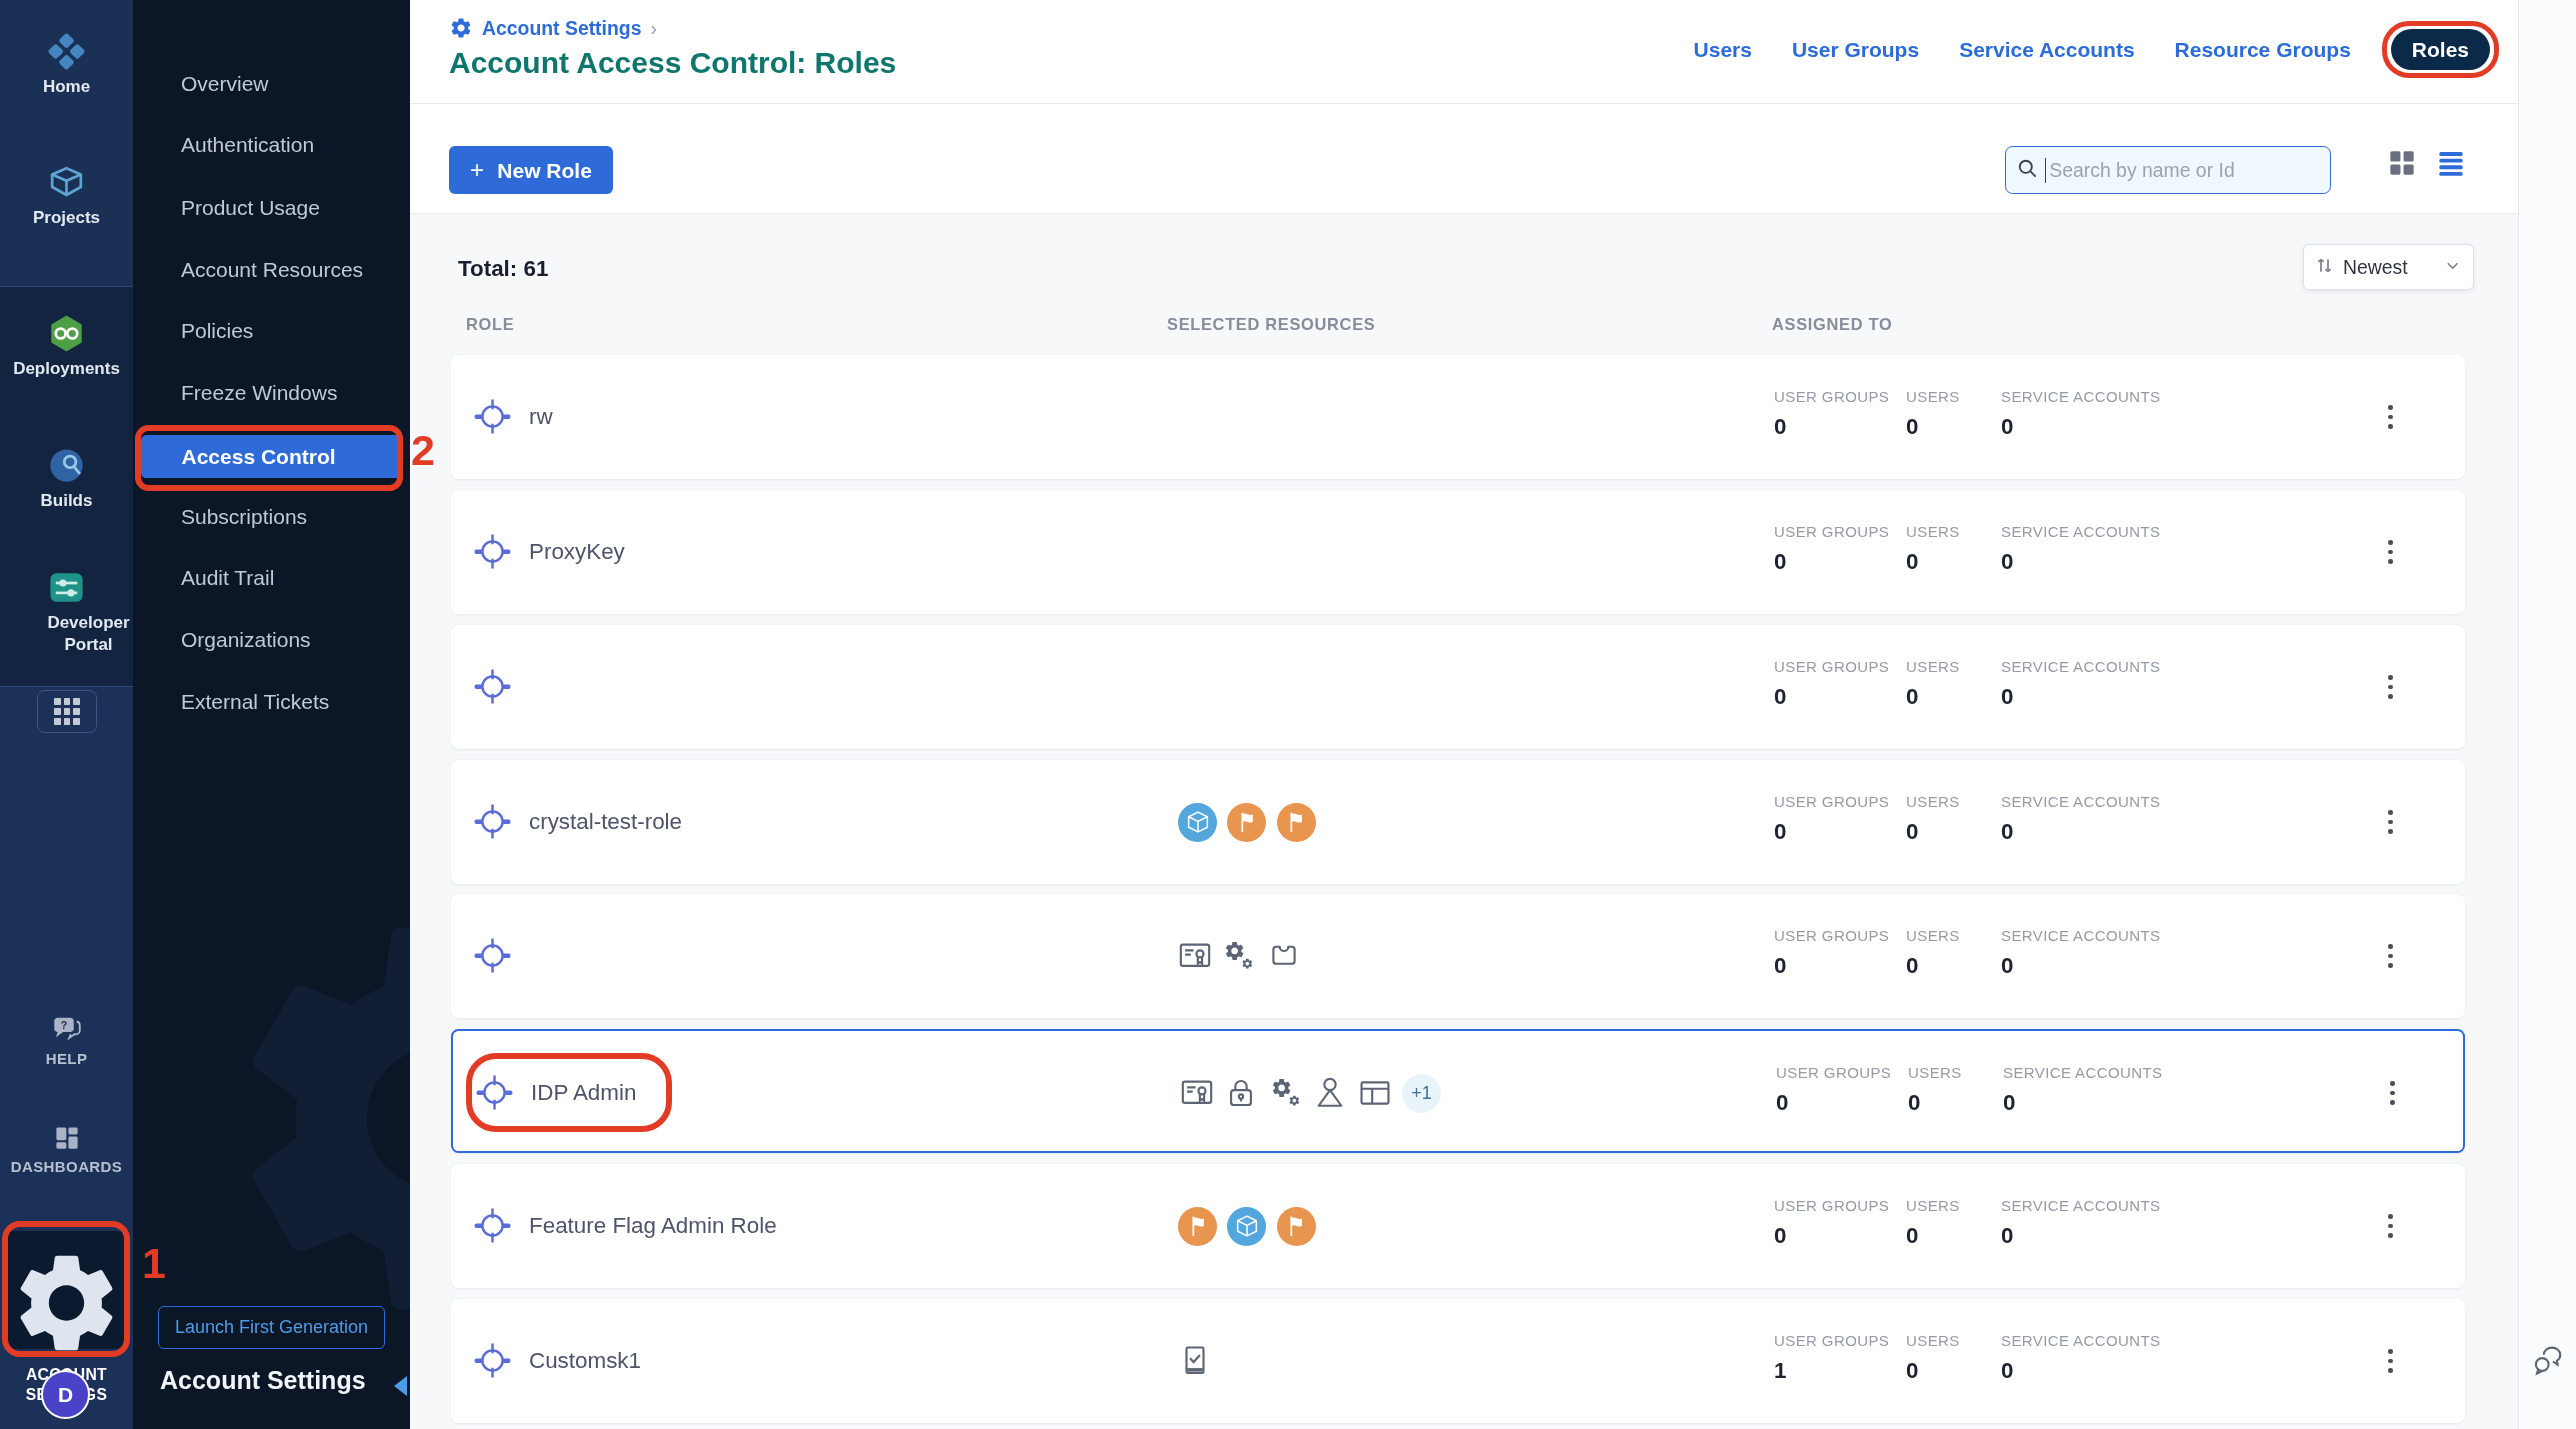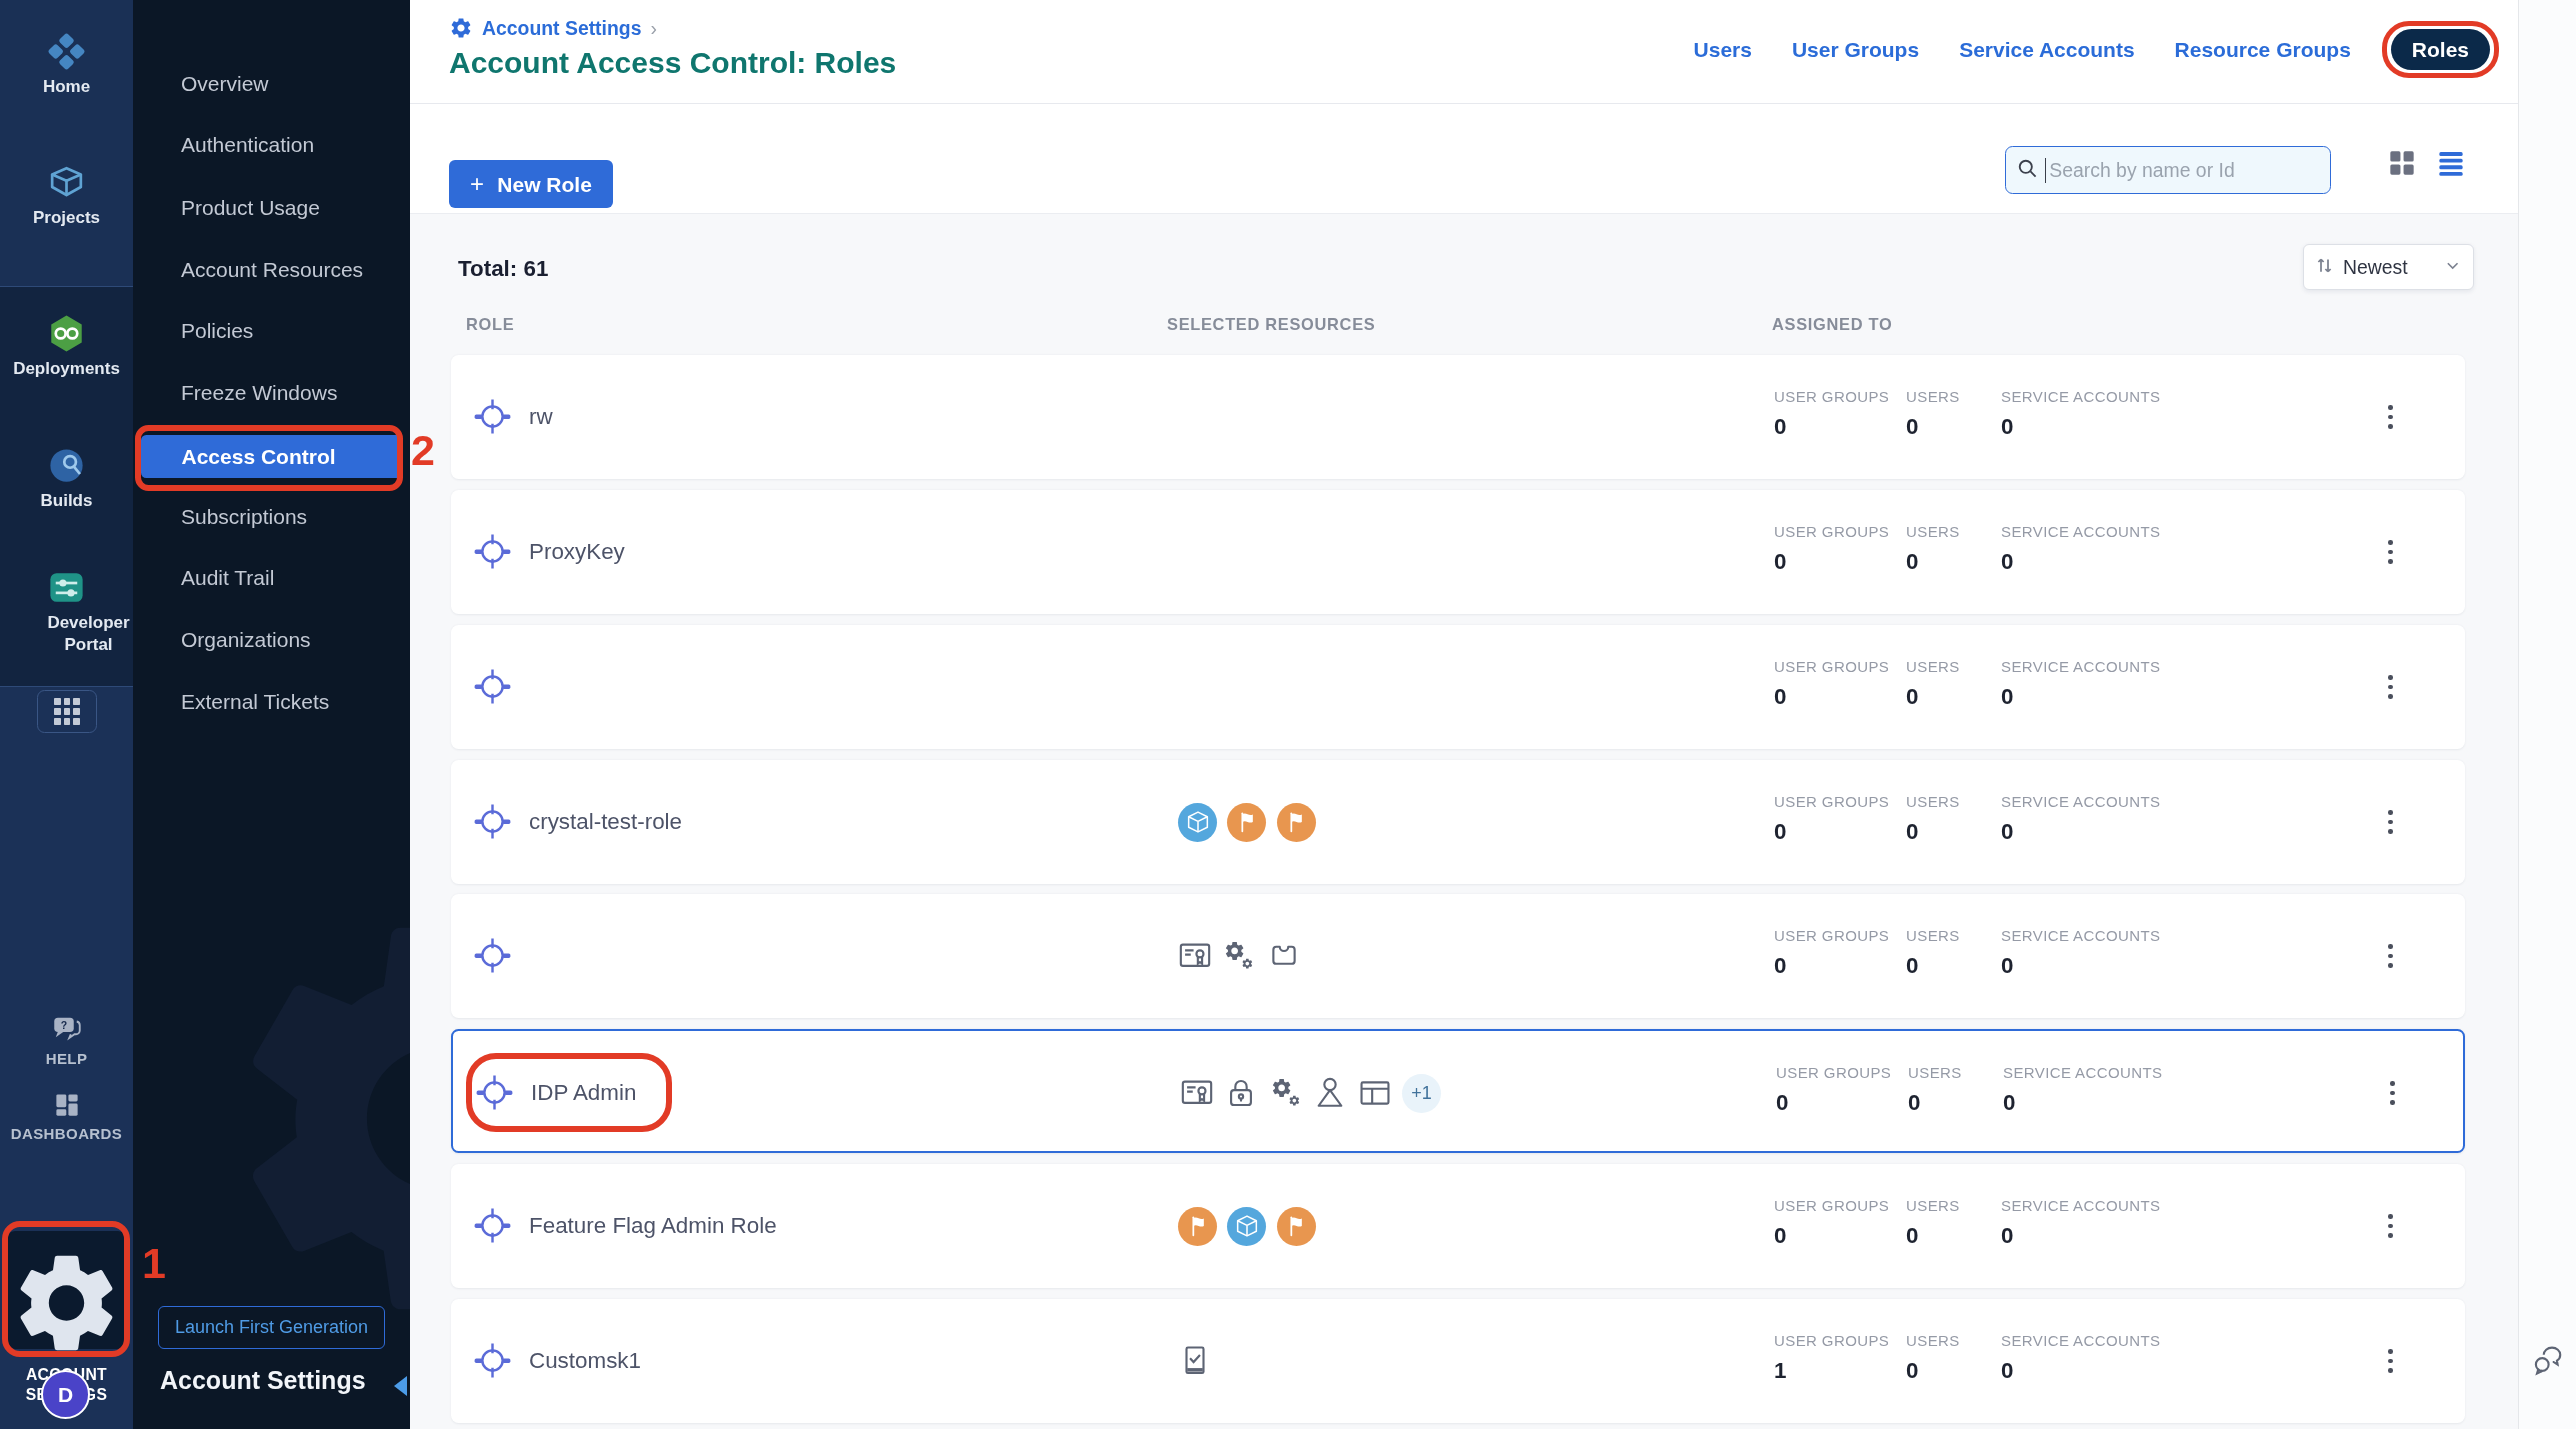--- a/index.html
+++ b/index.html
@@ -49,21 +49,21 @@
   .crumb-link { font-size:19.4px; font-weight:bold; color:#2b6cd8; cursor:pointer; }
   .crumb-sep { font-size:19.4px; color:#9aa0aa; }
   .page-title { position:absolute; left:40px; top:46px; font-size:30px; font-weight:bold; color:#0f766e; }
   .tabs { position:absolute; right:86px; top:25px; height:49px; display:flex; align-items:center; gap:40px; }
   .tab { font-size:21px; font-weight:bold; color:#2b6cd8; cursor:pointer; white-space:nowrap; }
   .tab-pill-wrap { position:relative; }
   .tab-pill { display:inline-block; background:#0b2949; color:#fff; padding:8.2px 21px; border-radius:21px; }
   .tab-pill-wrap::after { content:''; position:absolute; inset:-8.2px -9px; border:5.2px solid #e23b26; border-radius:27px; pointer-events:none; }
 
   .toolbar { position:absolute; left:0; top:104px; width:100%; height:110px; background:#fff; border-bottom:0.7px solid #ebedf1; }
-  .new-role { position:absolute; left:40px; top:160px; height:48px; padding:0 21px;
+  .new-role { position:absolute; left:40px; top:146px; height:48px; padding:0 21px;
     background:#2f6bd8; border:none; border-radius:6px; color:#fff; font-size:21px; font-weight:bold;
     font-family:inherit; cursor:pointer; }
   .new-role::before { content:'+\00a0\00a0'; font-weight:normal; font-size:24px; }
   .search-box { position:absolute; left:1596px; top:146px; width:326px; height:48px;
     background:#eff8fd; border:1.5px solid #2f6bd8; border-radius:7.5px; display:flex; align-items:center; padding:0 10.4px; }
   .search-box svg { width:22.4px; height:22.4px; flex:none; }
   .search-caret { width:1.5px; height:25px; background:#3a3f4a; margin:0 3px 0 6px; }
   .search-box input { flex:1; border:none; outline:none; background:transparent;
     font-size:19.4px; color:#3a3f4a; font-family:inherit; }
   .search-box input::placeholder { color:#9aa3ae; }
@@ -184,21 +184,21 @@
     <span><svg viewBox="0 0 48 48" style="width:36px;height:36px;">
           <g fill="#a9b3c5">
             <rect x="7" y="9" width="26" height="19" rx="5"></rect>
             <path d="M12 27l-3 8 10-7Z"></path>
           </g>
           <path d="M37 14a5 5 0 0 1 4 5v7a5 5 0 0 1-5 5h-2l-7 5 2-5" fill="none" stroke="#a9b3c5" stroke-width="2.5"></path>
           <text x="20" y="24" font-size="14" font-weight="bold" fill="#16294d" text-anchor="middle">?</text>
         </svg></span>
     <div class="mini-label">HELP</div>
   </div>
-  <div class="mod-item" style="top:1088px;">
+  <div class="mod-item" style="top:1121px;">
     <span><svg viewBox="0 0 48 48" style="width:34px;height:34px;" fill="#a9b3c5">
           <rect x="9" y="9" width="14" height="18" rx="2"></rect>
           <rect x="26" y="9" width="13" height="10" rx="2"></rect>
           <rect x="9" y="30" width="14" height="9" rx="2"></rect>
           <rect x="26" y="22" width="13" height="17" rx="2"></rect>
         </svg></span>
     <div class="mini-label">DASHBOARDS</div>
   </div>
 
   <div class="acct-tile">

